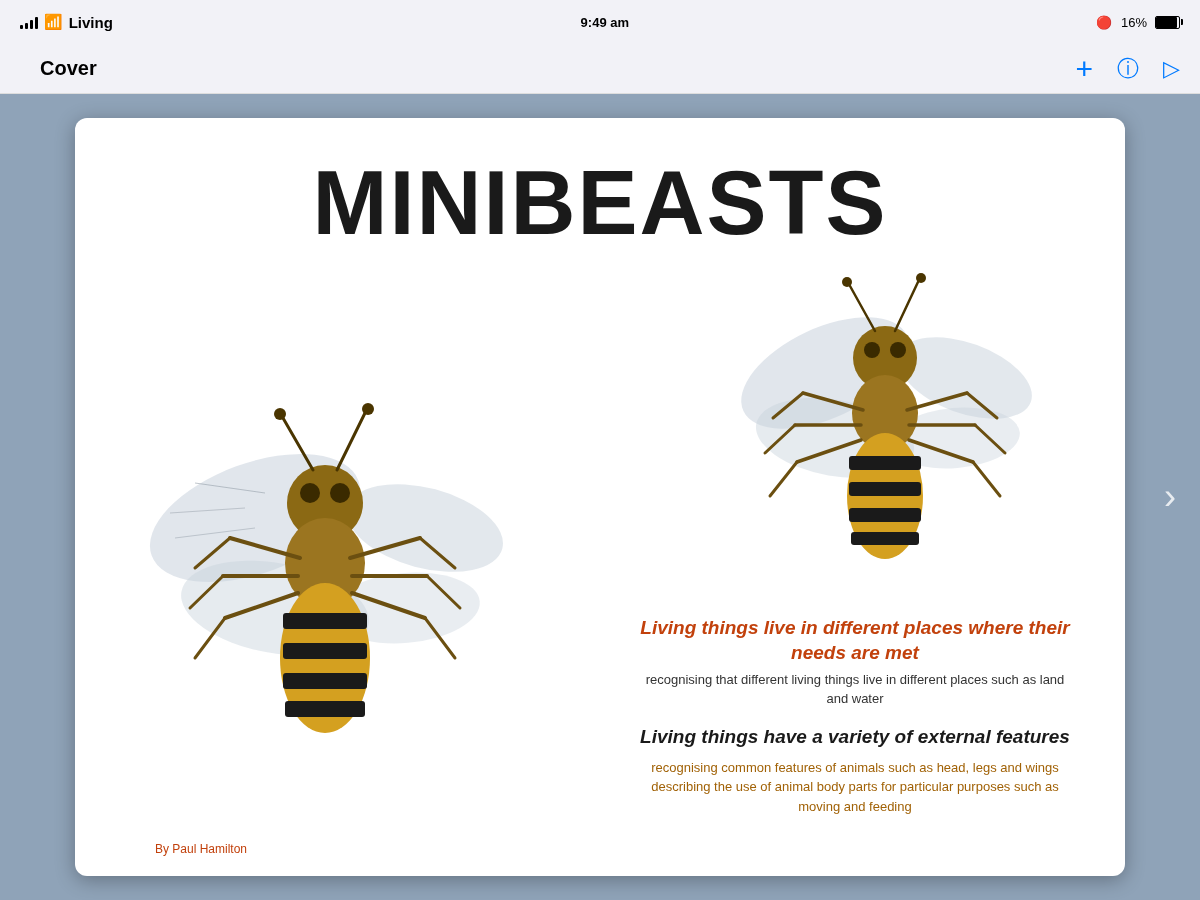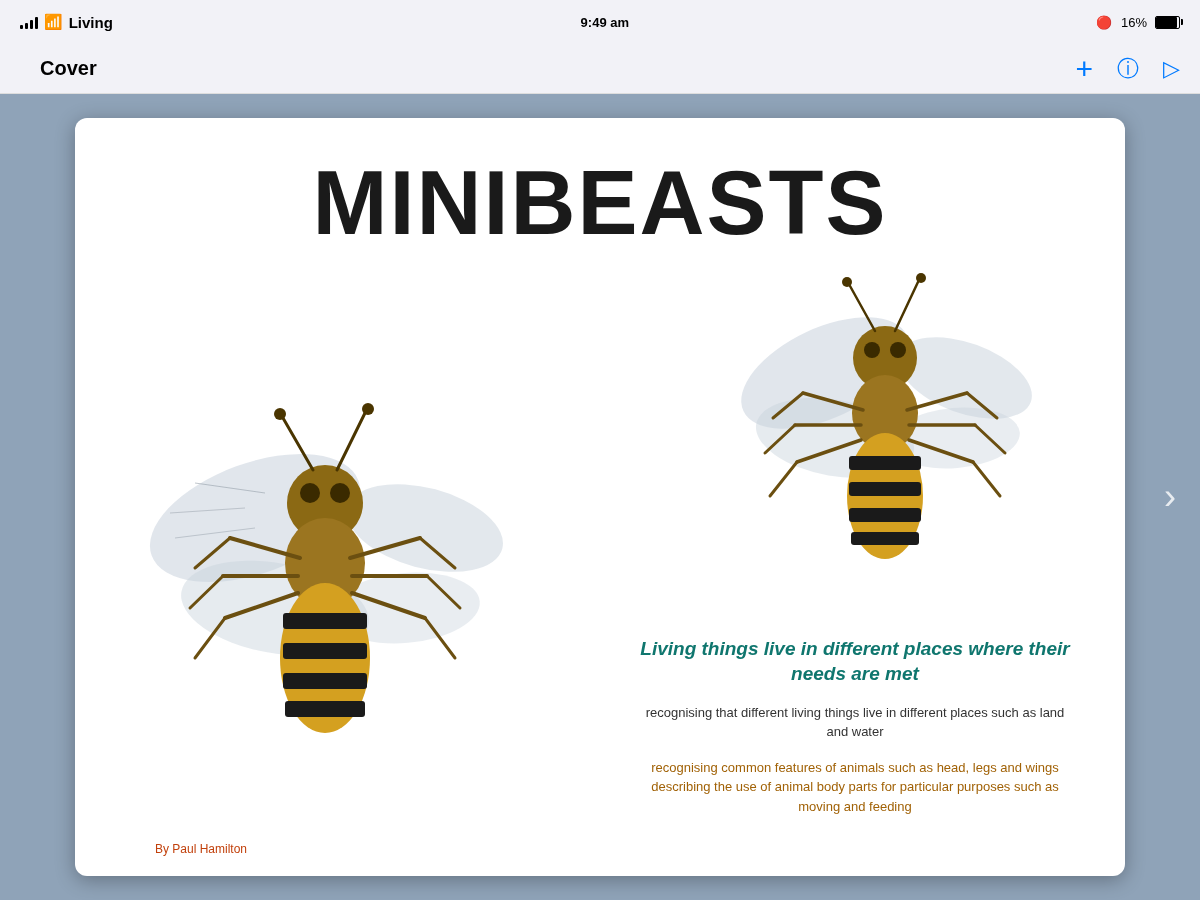--- a/index.html
+++ b/index.html
@@ -177,23 +177,23 @@
       position: absolute;
       right: 50px;
       bottom: 60px;
       width: 440px;
       text-align: center;
     }
     .text-heading-1 {
       font-size: 19px;
       font-weight: 800;
       font-style: italic;
-      color: #0f766e;
+      color: #c2410c;
       line-height: 1.3;
-      margin-bottom: 16px;
+      margin-bottom: 4px;
     }
     .text-body-1 {
       font-size: 13px;
       color: #333;
       line-height: 1.5;
       margin-bottom: 16px;
       text-align: center;
     }
     .text-heading-2 {
       font-size: 19px;
@@ -366,20 +366,21 @@
         <line x1="150" y1="113" x2="125" y2="68" stroke="#4a3500" stroke-width="2.5" stroke-linecap="round"></line>
         <circle cx="122" cy="64" r="5" fill="#4a3500"></circle>
         <line x1="170" y1="113" x2="193" y2="64" stroke="#4a3500" stroke-width="2.5" stroke-linecap="round"></line>
         <circle cx="196" cy="60" r="5" fill="#4a3500"></circle>
       </svg>
     </div>
 
     <div class="text-content">
       <p class="text-heading-1">Living things live in different places where their needs are met</p>
       <p class="text-body-1">recognising that different living things live in different places such as land and water</p>
+      <p class="text-heading-2">Living things have a variety of external features</p>
       <p class="text-body-2">recognising common features of animals such as head, legs and wings<br>describing the use of animal body parts for particular purposes such as moving and feeding</p>
     </div>
 
     <div class="author">By Paul Hamilton</div>
 
   </div>
 
   <div class="next-arrow">
     <span class="next-arrow-inner">›</span>
   </div>

